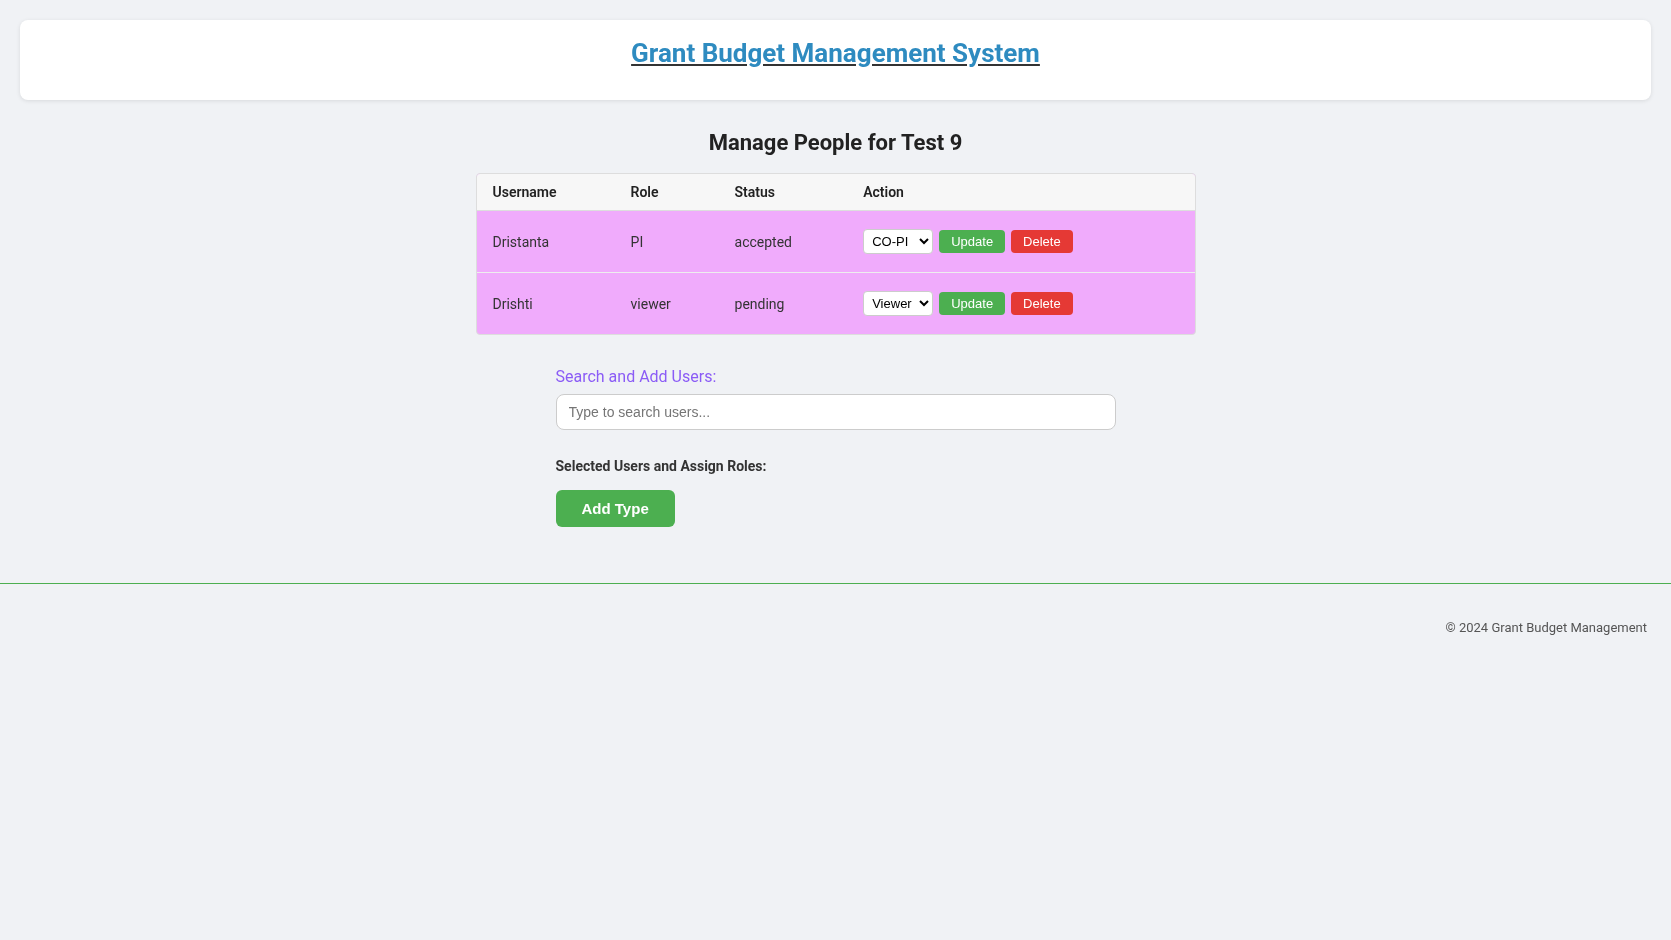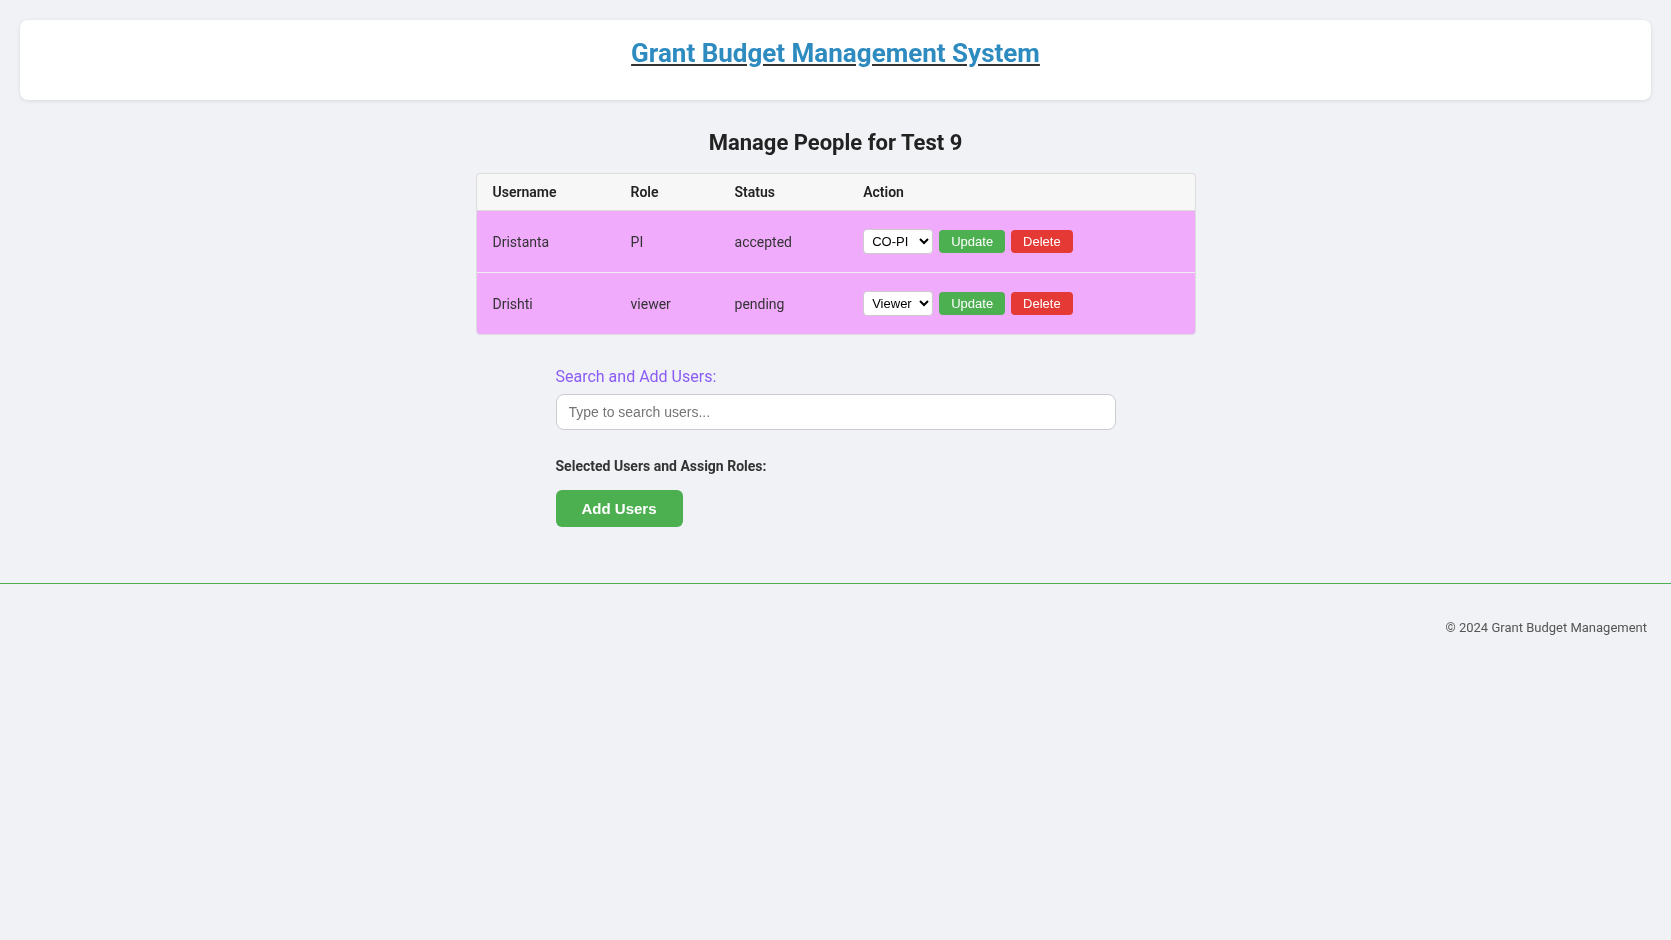--- a/index.html
+++ b/index.html
@@ -235,21 +235,21 @@
             </td>
           </tr>
         </tbody>
     </table>
   </div>
 
   <div class="add-users-section">
     <label class="form-label">Search and Add Users:</label>
     <input class="search-input" type="text" placeholder="Type to search users..." style="">
     <span class="selected-label">Selected Users and Assign Roles:</span>
-    <button class="btn-add-users">Add Users</button>
+    <button class="btn-add-users">Add Type</button>
   </div>
 
 </div>
 
 <div class="footer-bar">
   <footer>
     <span>© 2024 Grant Budget Management</span>
   </footer>
 </div>
 

